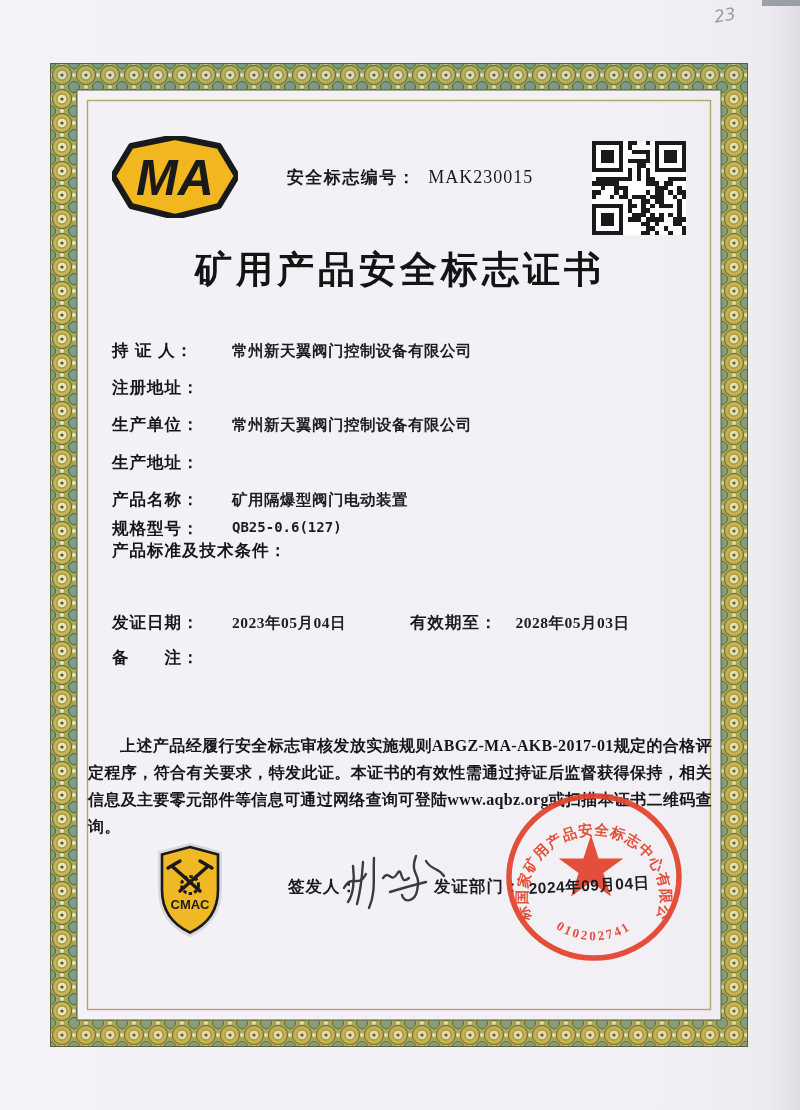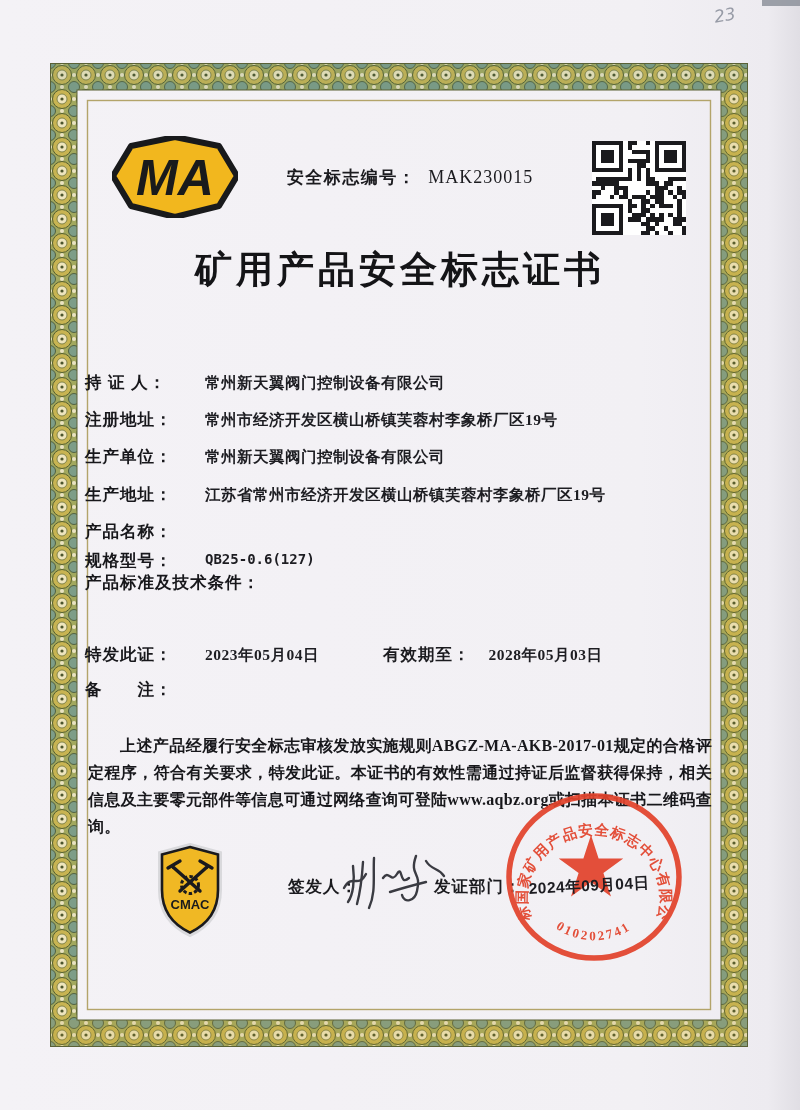--- a/index.html
+++ b/index.html
@@ -16,21 +16,21 @@
 
   .ma-logo { position:absolute; left:112px; top:136px; width:126px; height:82px; }
   .certno { position:absolute; left:240px; top:166px; width:340px; text-align:center; white-space:nowrap; }
   .certno .lbl { font-weight:700; font-size:17px; letter-spacing:1.5px; }
   .certno .val { font-family:"Liberation Serif", serif; font-size:18px; letter-spacing:1px; margin-left:12px; }
   .qr { position:absolute; left:592px; top:141px; width:94px; height:94px; }
 
   .title { position:absolute; left:0; right:0; top:245px; text-align:center;
     font-family:"Liberation Serif", serif; font-weight:700; font-size:37px; letter-spacing:4px; color:#141417; }
 
-  .fields { position:absolute; left:85px; top:338px; width:620px; height:340px;margin-top:32px; }
+  .fields { position:absolute; left:112px; top:338px; width:620px; height:340px; }
   .frow { position:absolute; left:0; display:flex; align-items:flex-start; white-space:nowrap; }
   .frow .lbl { width:120px; flex:0 0 120px; font-weight:700; font-size:16.5px; letter-spacing:1px; color:#17171b; }
   .frow .val { font-family:"Liberation Serif", serif; font-weight:700; font-size:15.5px;
     letter-spacing:.5px; color:#1d1d22; padding-top:1px;text-align:center; }
   .val-mono { font-family:"DejaVu Sans Mono", monospace !important; font-size:14px !important; letter-spacing:0 !important; }
   .r1{top:2px} .r2{top:39px} .r3{top:76px} .r4{top:114px} .r5{top:151px} .r6{top:180px}
   .r7{top:192px; width:620px;}
   .r7 .lbl{ width:auto; flex:0 0 auto; padding-top:10px;text-align:center; }
   .r7 .val{ position:absolute; left:215px; top:0; width:378px; white-space:normal;
     font-family:"DejaVu Sans Mono", monospace; font-size:13.5px; line-height:19px; letter-spacing:0; }
@@ -327,42 +327,41 @@
 
   <div class="title">矿用产品安全标志证书</div>
 
   <div class="fields">
     <div class="frow r1">
       <span class="lbl">持 证 人：</span>
       <span class="val">常州新天翼阀门控制设备有限公司</span>
     </div>
     <div class="frow r2">
       <span class="lbl">注册地址：</span>
-      <span class="val">常州市经济开发区横山桥镇芙蓉村李象桥厂区19号</span>
     </div>
     <div class="frow r3">
       <span class="lbl">生产单位：</span>
       <span class="val">常州新天翼阀门控制设备有限公司</span>
     </div>
     <div class="frow r4">
       <span class="lbl">生产地址：</span>
-      <span class="val">江苏省常州市经济开发区横山桥镇芙蓉村李象桥厂区19号</span>
     </div>
     <div class="frow r5">
       <span class="lbl">产品名称：</span>
+      <span class="val">矿用隔爆型阀门电动装置</span>
     </div>
     <div class="frow r6">
       <span class="lbl">规格型号：</span>
       <span class="val val-mono">QB25-0.6(127)</span>
     </div>
     <div class="frow r7">
       <span class="lbl">产品标准及技术条件：</span>
     </div>
     <div class="frow r9">
-      <span class="lbl">特发此证：</span>
+      <span class="lbl">发证日期：</span>
       <span class="val">2023年05月04日</span>
       <span class="lbl2">有效期至：</span>
       <span class="val val2">2028年05月03日</span>
     </div>
     <div class="frow r10">
       <span class="lbl">备　　注：</span>
       <span class="val"></span>
     </div>
   </div>
 

